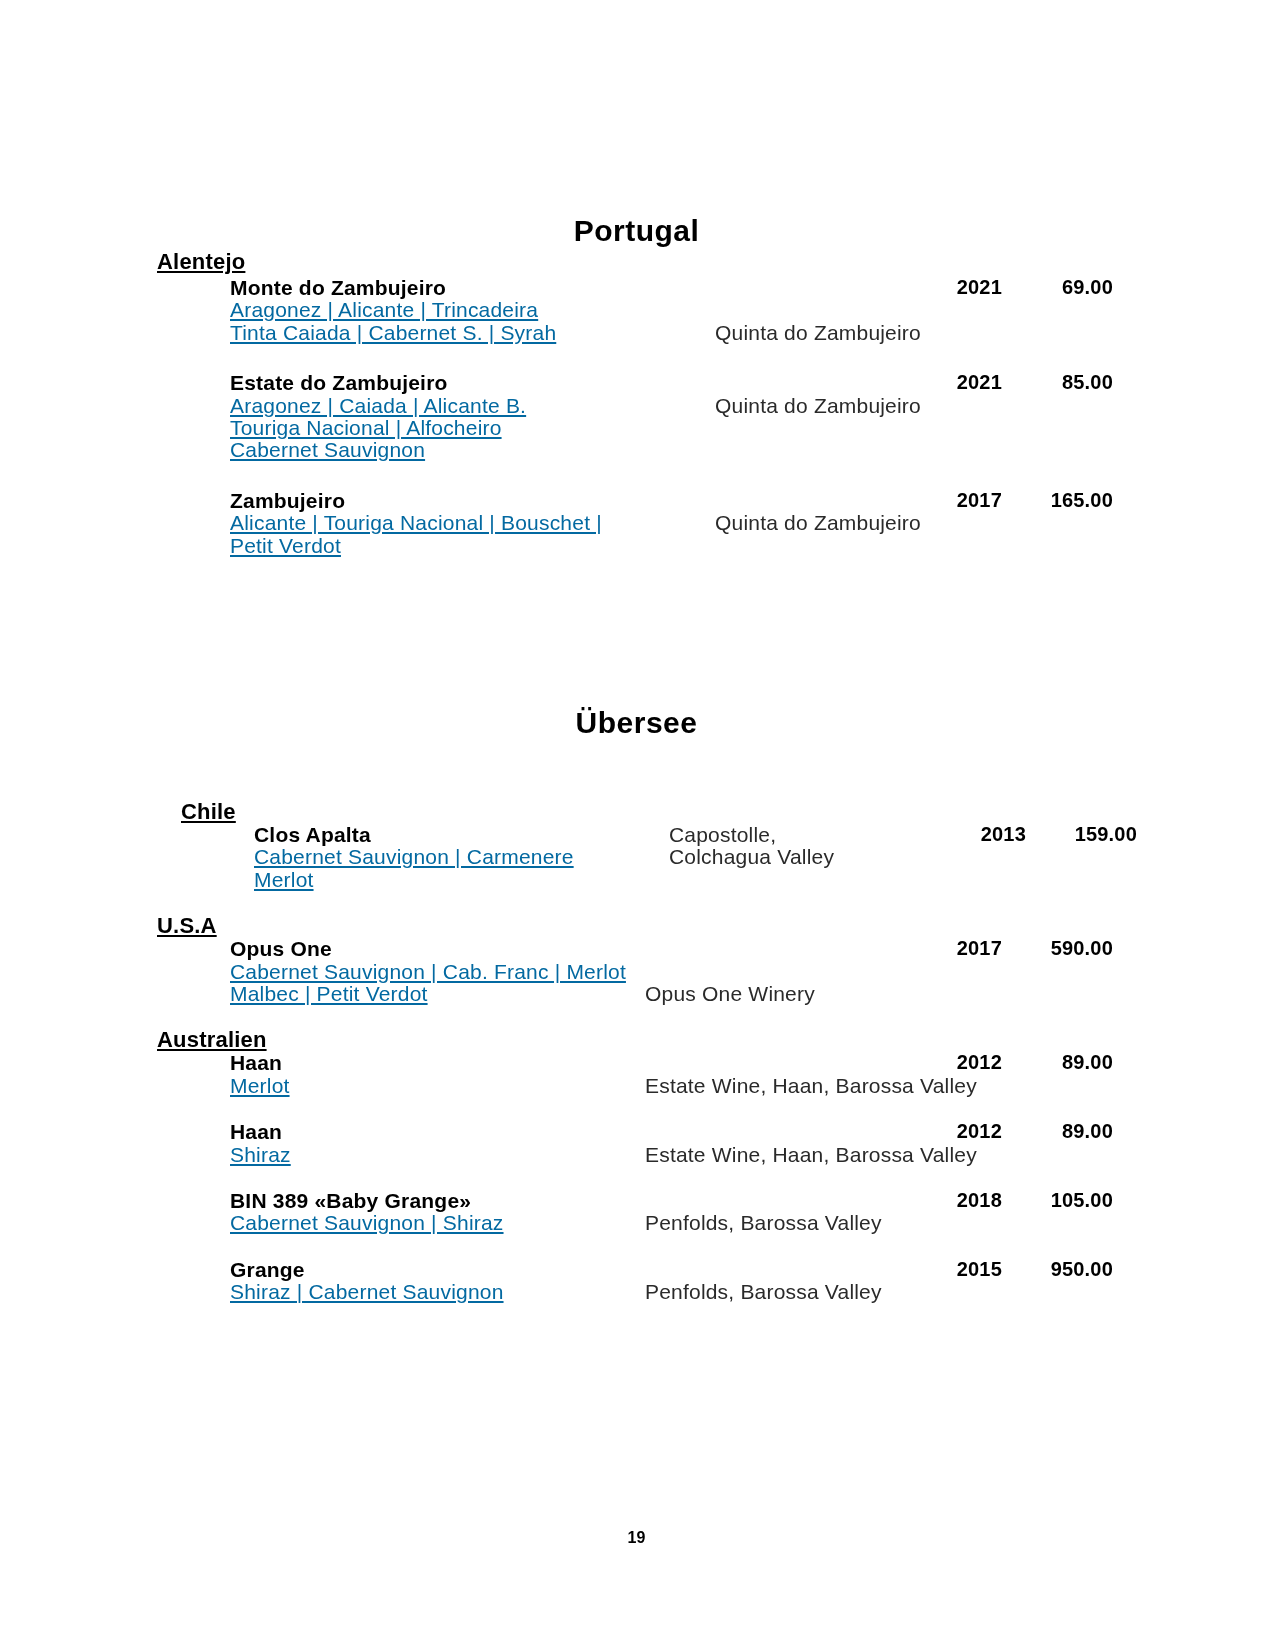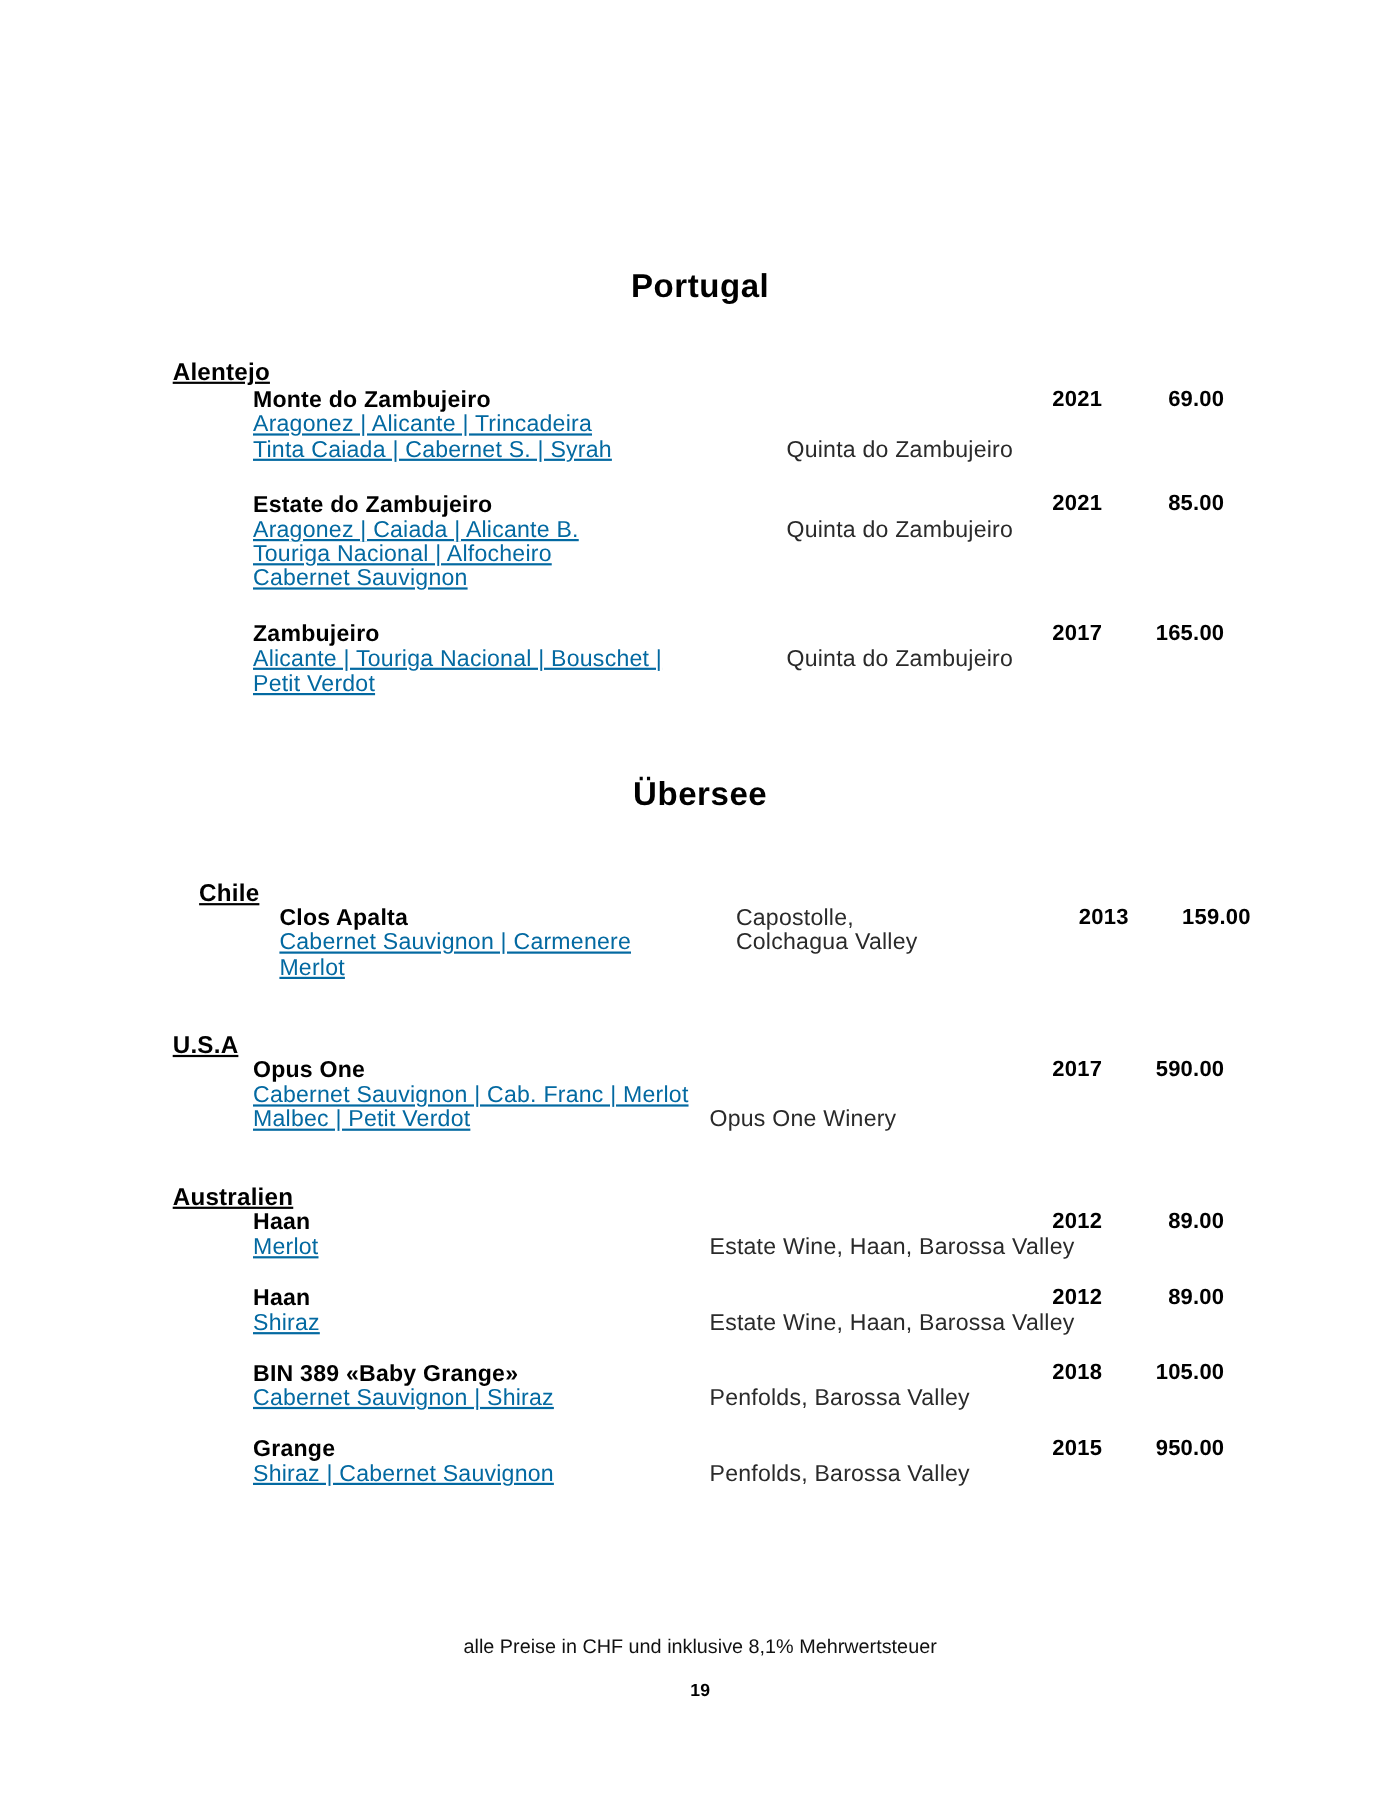--- a/index.html
+++ b/index.html
@@ -6,29 +6,29 @@
   .page{
     position:relative;
     width:1273px;height:1648px;
     margin:0 auto;
     background:#ffffff;
     font-family:"Liberation Sans", sans-serif;
     color:#1d1d1d;
     overflow:hidden;
   }
   .section{position:absolute;left:0;width:1273px;}
-  .sec-0{top:244px;}
+  .sec-0{top:214px;}
   .sec-1{top:706px;}
   .section-title{
     text-align:center;font-weight:bold;font-size:30px;color:#000;
     height:34px;line-height:34px;letter-spacing:.5px;
   }
   .region-header{
     margin-left:157px;font-weight:bold;font-size:22px;color:#000;
-    text-decoration:underline;line-height:23px;letter-spacing:.2px;margin-top:48px;
+    text-decoration:underline;line-height:23px;letter-spacing:.2px;
   }
   .sec-0 .region{margin-top:2px;}
   .sec-1 .region{margin-top:24px;}
   .sec-1 .region-chile{margin-top:60px;padding-left:24px;}
   .sec-0 .region-header{margin-bottom:3px;}
   .sec-1 .region-header{margin-bottom:0;}
   .wine{margin-bottom:24px;}
   .sec-0 .wine{margin-bottom:28px;}
   .row{position:relative;height:22.4px;font-size:21px;letter-spacing:.2px;}
   .row .name{position:absolute;left:230px;font-weight:bold;color:#000;white-space:nowrap;}
@@ -188,15 +188,14 @@
               <span class="price">950.00</span>
             </div>
             <div class="row">
               <span class="left">Shiraz | Cabernet Sauvignon</span>
               <span class="mid">Penfolds, Barossa Valley</span>
             </div>
           </div>
         </div>
       </div>
     </div>
-  <div class="footer">alle Preise in CHF und inklusive 8,1% Mehrwertsteuer</div>
   <div class="pageno">19</div>
 </div>
 
 </body></html>

